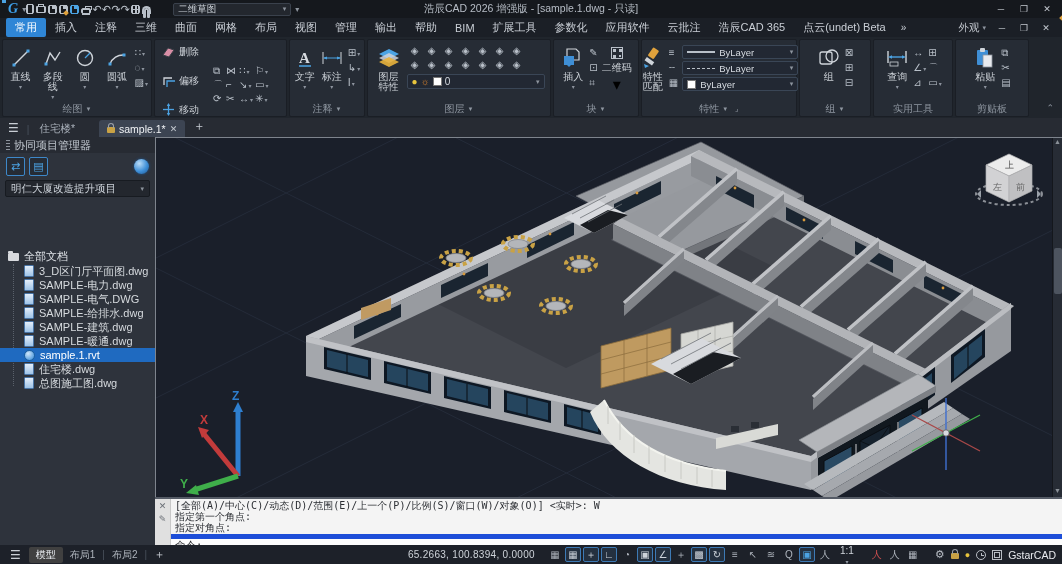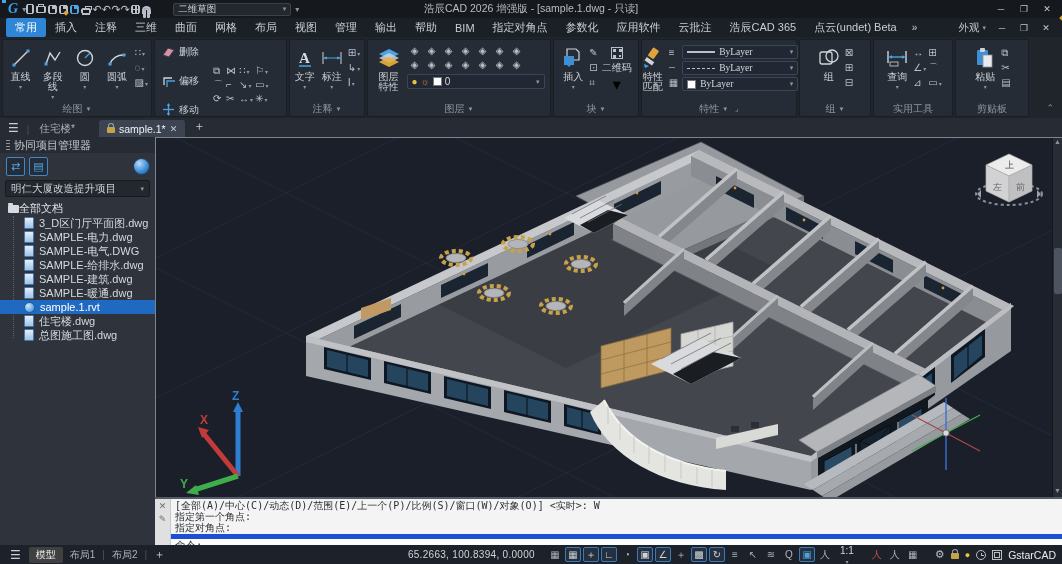--- a/index.html
+++ b/index.html
@@ -71,21 +71,21 @@
   .mrow .ml { font-size:10px; color:#ccd1d7; }
   .mgrid { display:grid; grid-template-columns:repeat(4,auto); gap:0 2px; padding-top:2px; }
   .lay-right { display:flex; flex-direction:column; padding-top:1px; }
   .lay-grid { display:grid; grid-template-columns:repeat(7,17px); gap:0; }
   .lay-grid .sico { justify-content:center; }
   .lay-combo { margin-top:2px; height:15px; background:#222833; border:1px solid #3a4656; border-radius:2px;
       display:flex; align-items:center; gap:3px; padding:0 4px; width:138px; }
   .lay-combo .lc-sw { width:9px; height:9px; background:#fff; border:1px solid #777; }
   .lay-combo .lc-val { font-size:10px; color:#d5dae0; }
   .lay-combo .lc-caret { margin-left:auto; font-size:7px; color:#8d949e; }
-  .pd-stack { display:flex; flex-direction:column; gap:2px; padding-top:2px;font-family:Liberation Serif, serif; }
+  .pd-stack { display:flex; flex-direction:column; gap:2px; padding-top:2px; }
   .pd-row { width:116px; height:14px; background:#222833; border:1px solid #3a4656; border-radius:2px;
       display:flex; align-items:center; padding:0 4px; gap:4px; }
   .pd-line { width:28px; height:0; border-top:2px solid #b9c0c9; }
   .pd-line.dash { border-top-style:dashed; border-top-width:1.5px; }
   .pd-sw { width:9px; height:9px; background:#fff; border:1px solid #777; }
   .pd-val { font-size:9.5px; color:#d5dae0; }
   .pd-caret { margin-left:auto; font-size:7px; color:#8d949e; }
   .pd-corner { margin-left:4px; color:#8d949e; font-size:8px; }
   .qr-ico { width:12px; height:12px; border:1px solid #b9c0c9;
      background: linear-gradient(#b9c0c9,#b9c0c9) 1px 1px/3px 3px no-repeat,
@@ -114,21 +114,21 @@
   .sb-header { height:16px; display:flex; align-items:center; gap:4px; padding:0 6px; color:#c2c8d0; background:#272b33; }
   .grip { width:4px; height:10px; background:repeating-linear-gradient(#8d949e 0 1px, transparent 1px 3px); }
   .sb-toolbar { height:26px; display:flex; align-items:center; gap:4px; padding:0 6px; }
   .sb-tool { width:19px; height:19px; border:1px solid #3e88c9; border-radius:2px; display:flex; align-items:center; justify-content:center; color:#4ba3e3; font-size:11px; background:#262c35; }
   .sb-logo { margin-left:auto; width:15px; height:15px; border-radius:50%;
      background:radial-gradient(circle at 35% 30%, #b9dcf8, #3e8fd8 55%, #1c538f); box-shadow:0 0 3px #1c538f; }
   .sb-select { margin:1px 5px 3px 5px; height:17px; background:#23272e; border:1px solid #171b21; border-radius:2px;
      display:flex; align-items:center; padding:0 5px; color:#ccd2d9; font-size:10.5px; }
   .sb-select .scaret { margin-left:auto; font-size:7px; color:#8d949e; }
   .tree { flex:1; overflow:hidden; padding:1px 0; background:#2e333c; }
-  .tree-root { display:flex; align-items:center; height:15px; padding-left:8px; color:#dde1e6; }
+  .tree-root { display:flex; align-items:center; gap:5px; height:15px; padding-left:8px; color:#dde1e6;margin-top:48px; }
   .folder-ico { width:11px; height:8px; background:#d8dade; border-radius:1px; position:relative; }
   .folder-ico::before { content:""; position:absolute; top:-2px; left:0; width:5px; height:2px; background:#d8dade; border-radius:1px 1px 0 0; }
   .file-rows { position:relative; }
   .file-rows::before { content:""; position:absolute; left:13px; top:0; bottom:4px; border-left:1px dotted #5a616b; }
   .file-row { display:flex; align-items:center; gap:5px; height:14px; padding-left:24px; color:#d6dade; position:relative; }
   .file-row.selected { background:#1f6ac0; color:#fff; }
   .dwg-ico { width:10px; height:12px; background:linear-gradient(#e4eefa,#9fc4e8); border:1px solid #4a76a8; border-radius:1px; flex:none; }
   .file-row.rvt .dwg-ico { width:11px; height:11px; border-radius:50%; background:radial-gradient(circle at 35% 30%,#cfe6fa,#2f86d6); border-color:#1d5f9e; }
 
   .workarea { flex:1; display:flex; flex-direction:column; min-width:0; }
@@ -234,21 +234,21 @@
         <span class="rtab">注释</span>
         <span class="rtab">三维</span>
         <span class="rtab">曲面</span>
         <span class="rtab">网格</span>
         <span class="rtab">布局</span>
         <span class="rtab">视图</span>
         <span class="rtab">管理</span>
         <span class="rtab">输出</span>
         <span class="rtab">帮助</span>
         <span class="rtab">BIM</span>
-        <span class="rtab">指定对角点</span>
+        <span class="rtab">扩展工具</span>
         <span class="rtab">参数化</span>
         <span class="rtab">应用软件</span>
         <span class="rtab">云批注</span>
         <span class="rtab">浩辰CAD 365</span>
         <span class="rtab">点云(undet) Beta</span>
       </span>
     <span class="rtab-overflow">»</span>
     <div class="rtabs-right">
       <span class="appearance">
         <span>外观</span>

